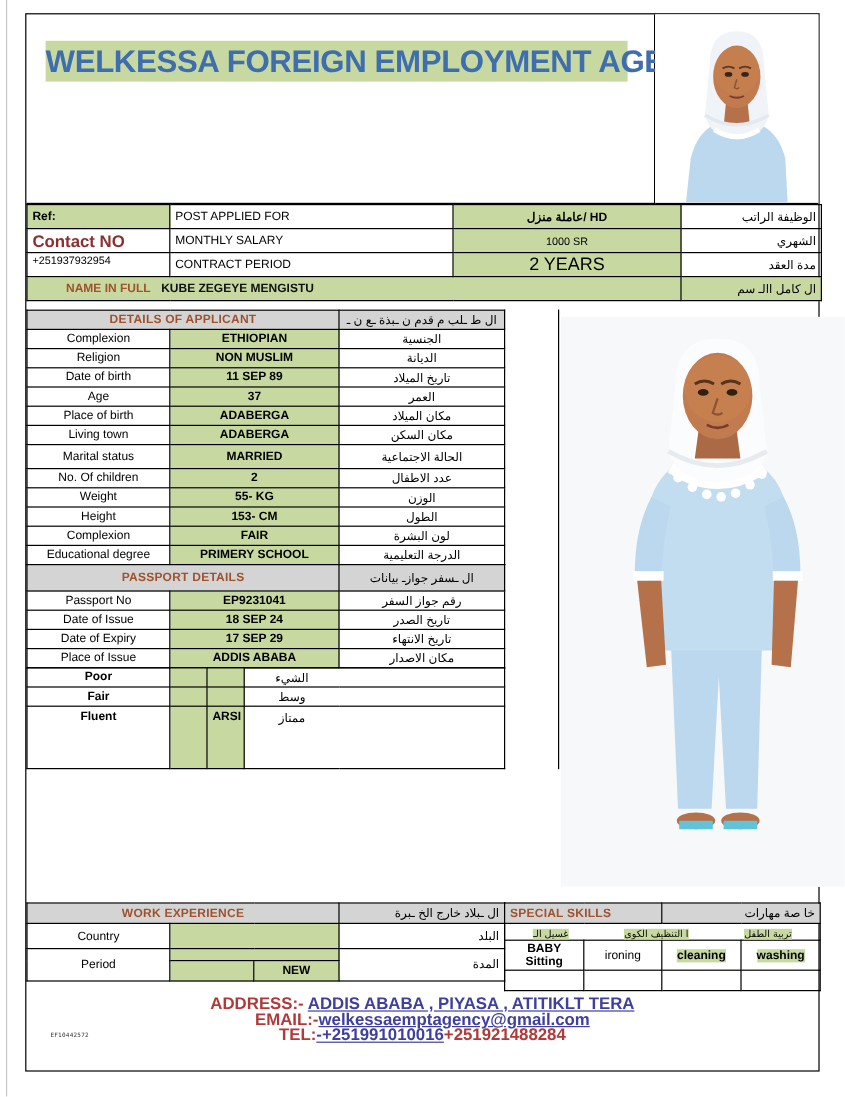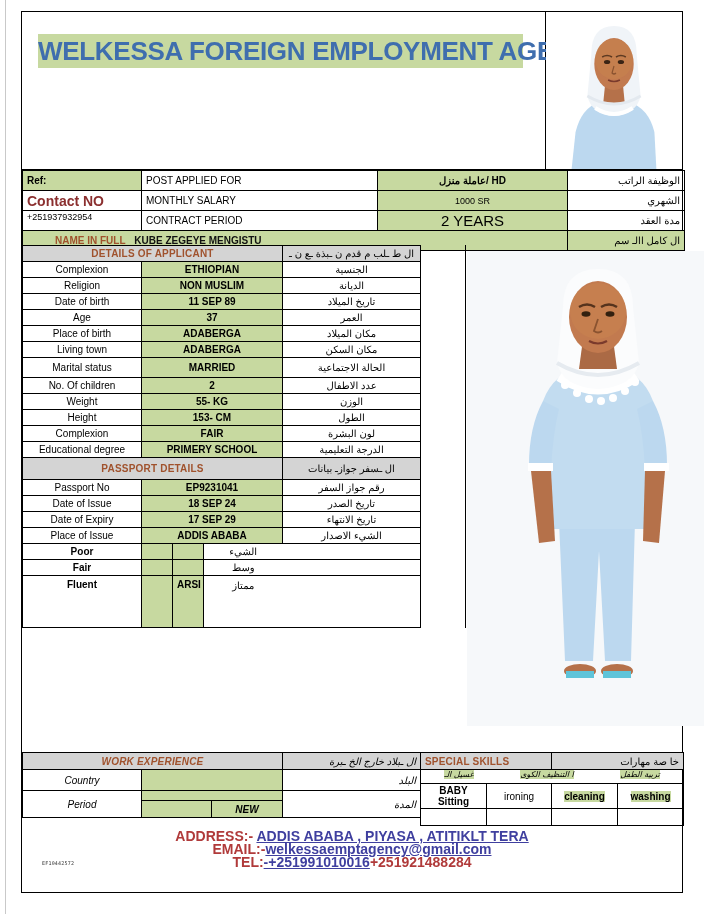--- a/index.html
+++ b/index.html
@@ -111,21 +111,21 @@
   
   .topblock {
     position: absolute;
     left: 0; top: 158px; width: 100%;
   }
   .topblock td { height: 20px; }
 
   
   .midblock {
     position: absolute;
-    left: 0; top: 233px;
+    left: 0; top: 246px;
     width: 100%;
     display: flex;
     align-items: flex-end;
     gap: 44px;
   }
   .mid-left { flex: 0 0 398px; }
   .mid-right {
     flex: 1 1 auto;
     border-left: 1px solid #000;
     box-sizing: border-box;
@@ -140,21 +140,21 @@
     overflow: hidden;
     background: #fff;
   }
 
   
   .botblock {
     position: absolute;
     left: 0; top: 740px; width: 100%;
     display: flex;
   }
-  .bot-left { flex: 0 0 398px; font-style: italic; }
+  .bot-left { flex: 0 0 398px; }
   .bot-right { flex: 1 1 auto; }
   .bot-left table td, .bot-right table td { height: 17px; }
 
   .footer {
     position: absolute;
     left: 0; top: 818px; width: 100%;
     text-align: center;
   }
   .footer div { font-size: 14px; font-weight: bold; color: #b03a3a; line-height: 13px; }
   .footer .lnk { color: #3f3f9f; text-decoration: underline; }
@@ -351,21 +351,21 @@
               <td class="ar-c">تاريخ الصدر</td>
             </tr>
             <tr>
               <td class="ctr">Date of Expiry</td>
               <td class="green ctr bold">17 SEP 29</td>
               <td class="ar-c">تاريخ الانتهاء</td>
             </tr>
             <tr>
               <td class="ctr">Place of Issue</td>
               <td class="green ctr bold">ADDIS ABABA</td>
-              <td class="ar-c">الشيء الاصدار</td>
+              <td class="ar-c">مكان الاصدار</td>
             </tr>
           </tbody>
         </table>
 
         <table class="grid" style="margin-top:-1px">
           <colgroup>
             <col style="width:119px">
               <col style="width:31px">
               <col style="width:31px">
               <col style="width:79px">
@@ -496,21 +496,21 @@
               <col style="width:66px">
               <col style="width:66px">
             </colgroup>
           <tbody>
             <tr>
               <td class="grey sect-title lft" colspan="2" style="height:15px">SPECIAL SKILLS</td>
               <td class="grey ar" colspan="2">خا صة مهارات</td>
             </tr>
             <tr>
               <td colspan="4" class="ctr" style="height:13px;padding:0">
-                <div style="display:flex;justify-content:space-around;align-items:flex-start;height:13px;font-style:italic;">
+                <div style="display:flex;justify-content:space-around;align-items:flex-end;height:13px;">
                   <span class="ar hl" style="font-size:8px">غسيل الـ</span>
                   <span class="ar hl" style="font-size:8px">ا  التنظيف  الكوى</span>
                   <span class="ar hl" style="font-size:8px">تربية الطفل</span>
                 </div>
               </td>
             </tr>
             <tr>
               <td class="ctr bold" style="height:16px">
                 <span>BABY Sitting</span>
               </td>

